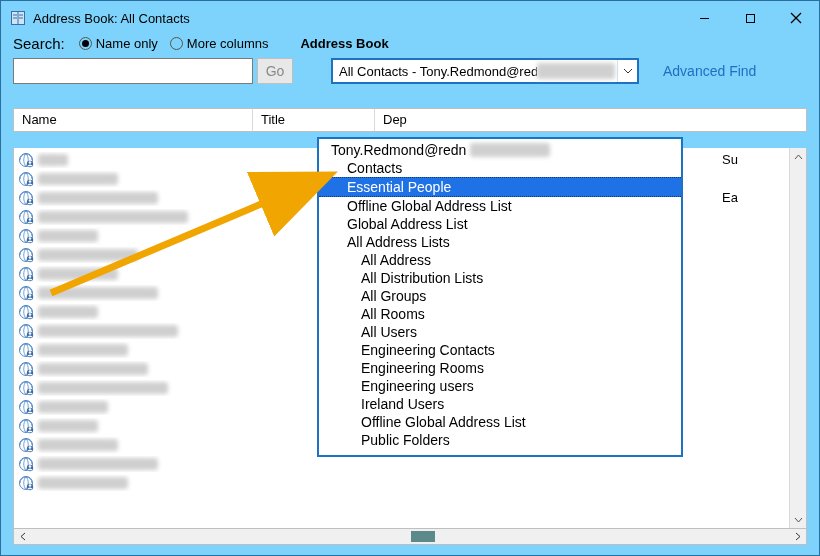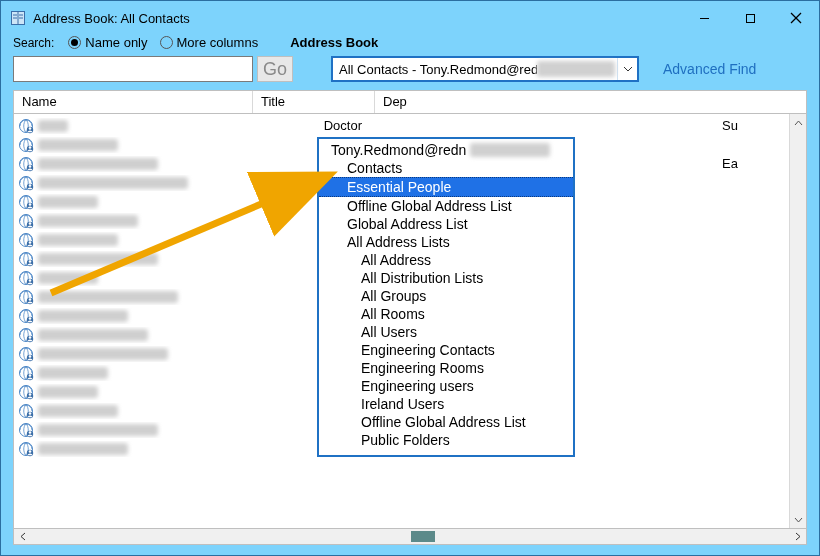--- a/index.html
+++ b/index.html
@@ -25,59 +25,59 @@
   .titlebar .title-icon { width: 18px; height: 18px; margin-right: 6px; display:flex; align-items:center; justify-content:center; }
   .titlebar .title-text { font-size: 13px; }
   .titlebar .spacer { flex: 1; }
   .win-btn { width: 46px; height: 30px; display:flex; align-items:center; justify-content:center; }
   .win-btn svg { stroke: #000; }
   
   .menubar { display:flex; gap: 0; padding: 2px 4px 6px 4px; }
   .menubar .mi { padding: 4px 10px; font-size: 14px; }
   
   .searchrow { display:flex; align-items:center; padding: 0 12px 6px 12px; gap: 8px; }
-  .searchrow .lbl { font-size: 12px; margin-right: 2px; }
+  .searchrow .lbl { font-size: 15px; margin-right: 2px; }
   .radio { display:inline-flex; align-items:center; gap:4px; margin-left: 4px; }
   .radio .dot {
     width: 13px; height: 13px; border: 1px solid #555; border-radius: 50%;
     display:inline-flex; align-items:center; justify-content:center;
   }
   .radio.selected .dot::after {
     content:""; width:7px; height:7px; background:#000; border-radius:50%;
   }
   .ab-label { font-weight: bold; margin-left: 24px; }
   
   .row2 { display:flex; align-items:center; padding: 0 12px 8px 12px; gap: 0; }
   .searchbox {
     width: 240px; height: 26px; border: 1px solid #7a7a7a; padding: 2px 4px; background:#fff;
   }
   .go-btn {
     height: 26px; width: 36px; margin-left: 4px;
     background: #e8e8e8; border: 1px solid #bfbfbf; color:#8a8a8a;
-    display:flex; align-items:center; justify-content:center; font-size:18px;
+    display:flex; align-items:center; justify-content:center; font-size:14px;
   }
   .ab-dd {
     margin-left: 38px; width: 308px; height: 26px;
     border: 2px solid #1f71c4; background:#fff;
     display:flex; align-items:center; padding: 0 0 0 6px;
     position: relative;
   }
   .ab-dd .dd-text { flex:1; white-space:nowrap; overflow:hidden; font-size:13px; }
   .ab-dd .dd-smudge {
     width: 78px; height: 16px; background: #d0d0d0; filter: blur(2px); border-radius:3px;
     margin-right: 2px;
   }
   .ab-dd .dd-caret {
     width: 20px; height: 100%; display:flex; align-items:center; justify-content:center;
     border-left: 1px solid #cfe2f3;
   }
   .adv-find { margin-left: 24px; color: #1f6fc0; font-size: 14px; }
   
   .grid-header {
-    display:flex; height: 24px; margin: 0 12px;
+    display:flex; height: 24px; margin: 16px 12px;
     border-top: 1px solid #bfbfbf; border-bottom: 1px solid #bfbfbf;
     background: #fff;
   }
   .gh-col {
     border-right: 1px solid #d9d9d9; padding: 3px 8px; font-size: 13px;
     white-space: nowrap; overflow: hidden;
   }
   .col-name { width: 240px; border-left: 1px solid #bfbfbf; }
   .col-title { width: 122px; }
   .col-bp { width: 248px; }
@@ -112,21 +112,21 @@
   .hscroll {
     height: 17px; margin: 0 12px 10px 12px;
     border: 1px solid #bfbfbf; border-top: 1px solid #bfbfbf;
     background:#f0f0f0; display:flex; align-items:center;
   }
   .hscroll .harrow { width:17px; height:100%; display:flex; align-items:center; justify-content:center; }
   .hscroll .htrack { flex:1; position:relative; height:100%; }
   .hscroll .hthumb { position:absolute; left: 380px; width: 24px; top:2px; bottom:2px; background:#5c8a8a; }
   
   .dd-panel {
-    position:absolute; left: 316px; top: 136px; width: 258px;
+    position:absolute; left: 316px; top: 136px; width: 366px;
     border: 2px solid #1f71c4; background:#fff; z-index: 20;
     padding: 2px 0 6px 0;
   }
   .dd-item { padding: 1px 0 1px 12px; font-size: 14px; white-space:nowrap; }
   .dd-item.indent { padding-left: 42px; }
   .dd-item.toprow { display:flex; align-items:center; gap:4px; }
   .dd-item.toprow .smudge2 { width:80px; height:14px; background:#d0d0d0; filter: blur(2px); border-radius:3px; }
   .dd-item.sel { background:#1f71e6; color:#fff; border: 1px dotted #0a3a80; border-left:none; border-right:none; }
   
   .anno-arrow { position:absolute; z-index: 30; pointer-events:none; }

